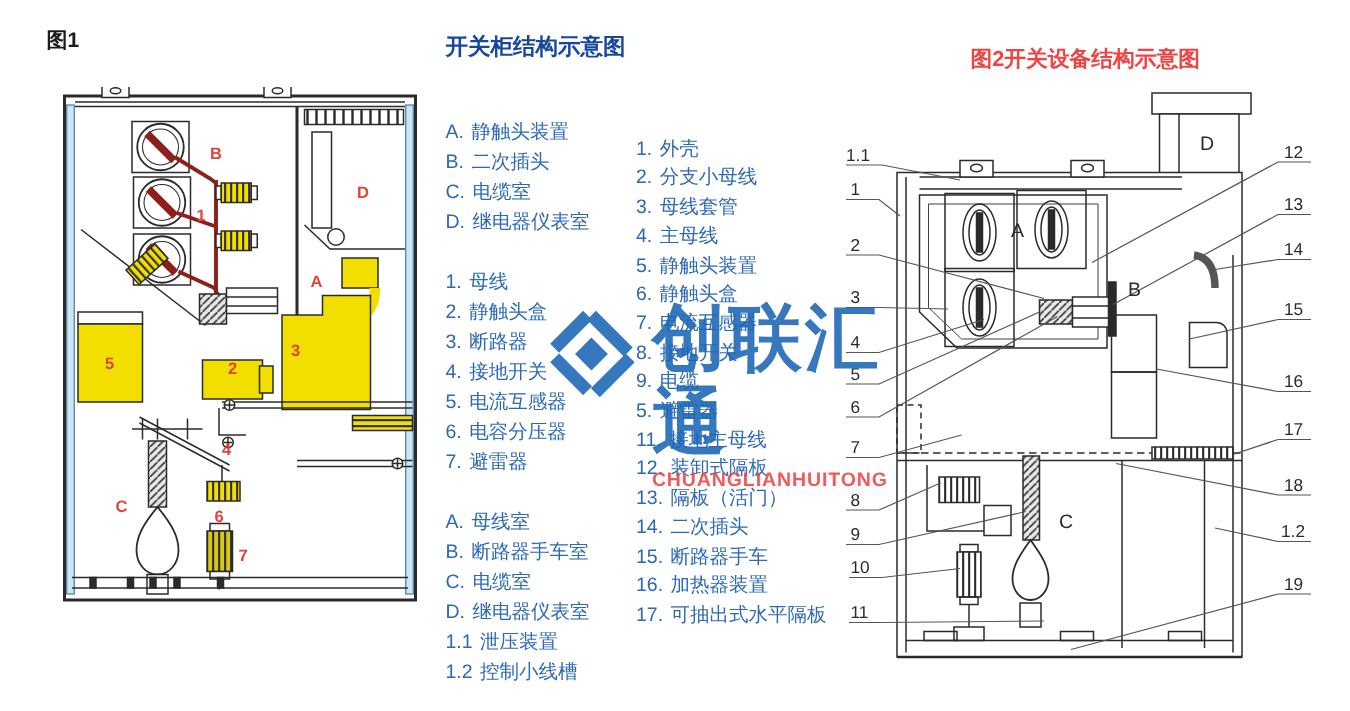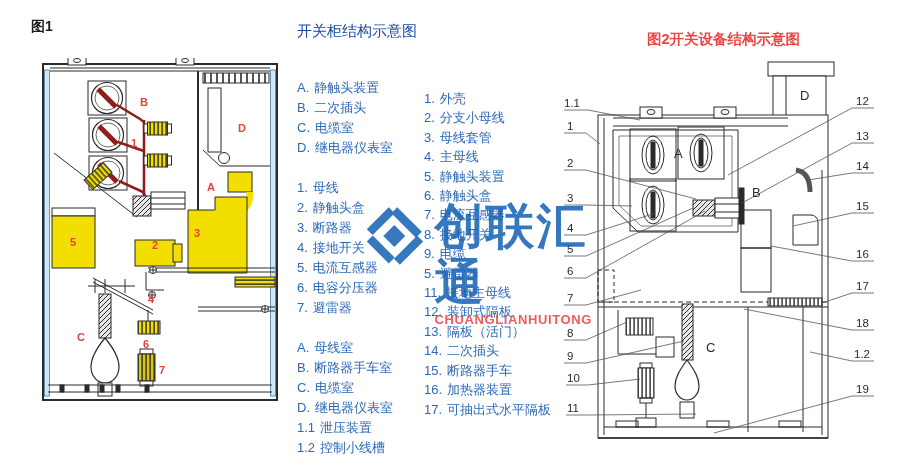--- a/index.html
+++ b/index.html
@@ -2,21 +2,21 @@
 <html><head>
 <meta charset="utf-8">
 <style>
   * { margin:0; padding:0; box-sizing:border-box; }
   html,body { background:#ffffff; }
   .canvas {
     position:relative; width:900px; height:474px; background:#ffffff;
     font-family:"Liberation Sans","DejaVu Sans",sans-serif; overflow:hidden;
   }
   .fig1-caption { position:absolute; left:31px; top:18px; font-size:14px; font-weight:bold; color:#1c1c1c; }
-  .legend-title { position:absolute; left:297px; top:22px; font-size:15px; font-weight:normal; color:#17489e; }
+  .legend-title { position:absolute; left:297px; top:22px; font-size:15px; font-weight:bold; color:#17489e; }
   .fig2-caption { position:absolute; left:647px; top:30px; font-size:14.5px; font-weight:700; color:#ef4444; }
   .legend-col1 { position:absolute; left:297px; top:78px; width:130px; }
   .legend-col2 { position:absolute; left:424px; top:89px; width:146px; }
   .legend-group { margin-bottom:20px; }
   .legend-col1 .lrow { line-height:20px; }
   .legend-col2 .lrow { line-height:19.4px; }
   .lrow { display:flex; gap:5px; font-size:13px; color:#2d69b6; white-space:nowrap; }
   .lkey { color:#2d69b6; }
   svg text { font-family:"Liberation Sans","DejaVu Sans",sans-serif; }
   .fig1-svg { position:absolute; left:40px; top:58px; }

